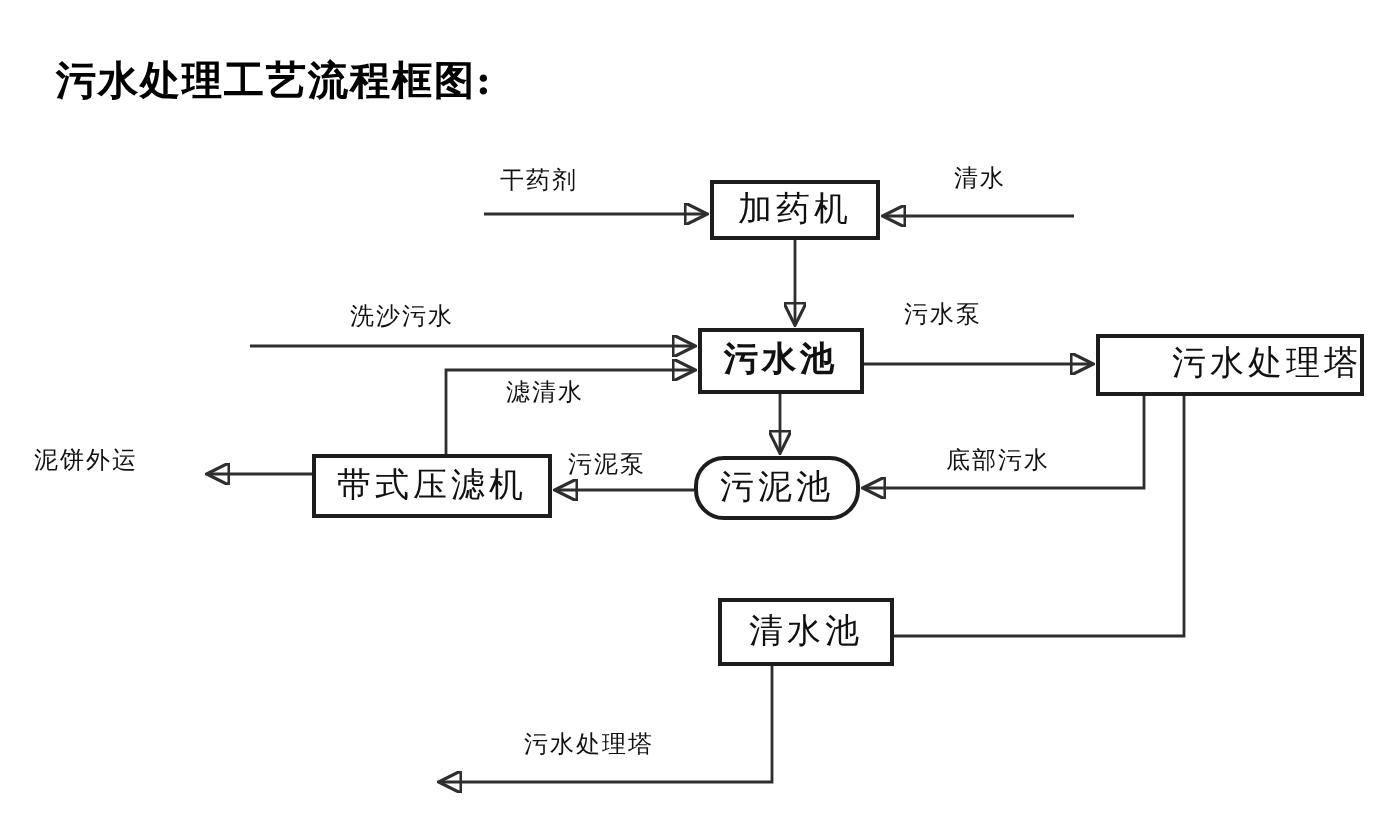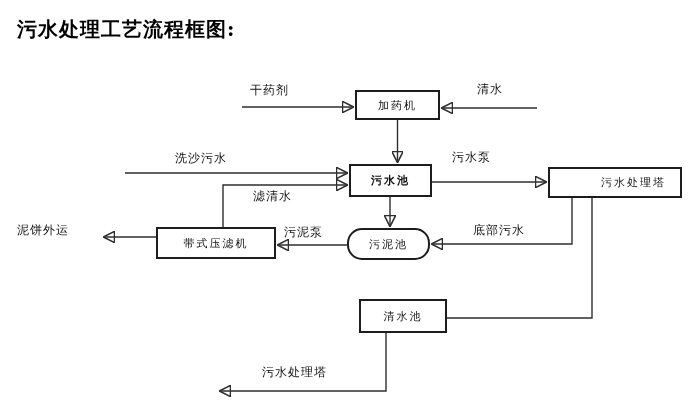--- a/index.html
+++ b/index.html
@@ -1,32 +1,32 @@
 <!DOCTYPE html>
 <html><head>
 <meta charset="utf-8">
 <style>
   html,body{margin:0;padding:0;background:#ffffff;}
   body{width:700px;height:420px;font-family:"DejaVu Sans","Liberation Sans",sans-serif;color:#0d0d0d;}
   .stage{position:relative;width:700px;height:420px;background:#ffffff;overflow:hidden;}
 
   .title{
-    position:absolute;left:17px;top:16px;margin:0;
+    position:absolute;left:17px;top:16px;margin:11px;
     font-family:"DejaVu Serif","Liberation Serif",serif;
     font-size:20px;font-weight:bold;color:#000;letter-spacing:1px;white-space:nowrap;
   }
 
   .wires{position:absolute;left:0;top:0;width:700px;height:420px;}
   .wires path{fill:none;stroke:#2e2e2e;stroke-width:1.4px;}
 
   .node{
     position:absolute;box-sizing:border-box;
     border:2px solid #1d1d1d;background:#ffffff;
     display:flex;align-items:center;justify-content:center;
-    font-size:11px;line-height:1;letter-spacing:2px;color:#111;
+    font-size:17px;line-height:1;letter-spacing:2px;color:#111;
     white-space:nowrap;
   }
   .n-dosing {left:355px;top:90px; width:85px; height:30px;}
   .n-sewage {left:349px;top:164px;width:83px; height:33px;font-weight:bold;}
   .n-tower  {left:548px;top:167px;width:134px;height:31px;padding-left:37px;}
   .n-belt   {left:156px;top:227px;width:120px;height:32px;}
   .n-sludge {left:347px;top:228px;width:83px; height:32px;border-radius:15px;}
   .n-clear  {left:359px;top:299px;width:88px; height:34px;}
 
   .elabel{

